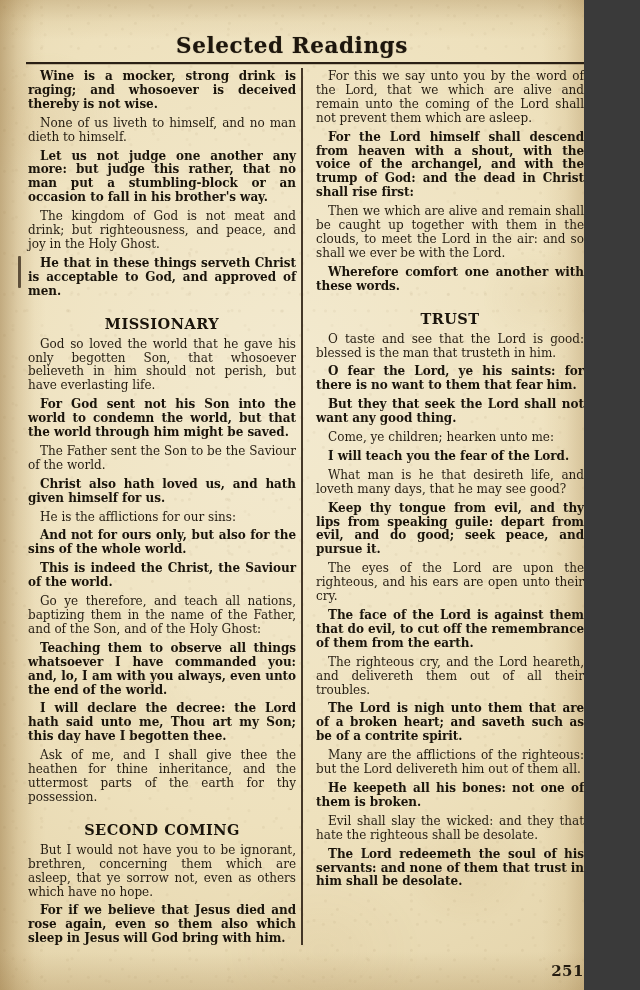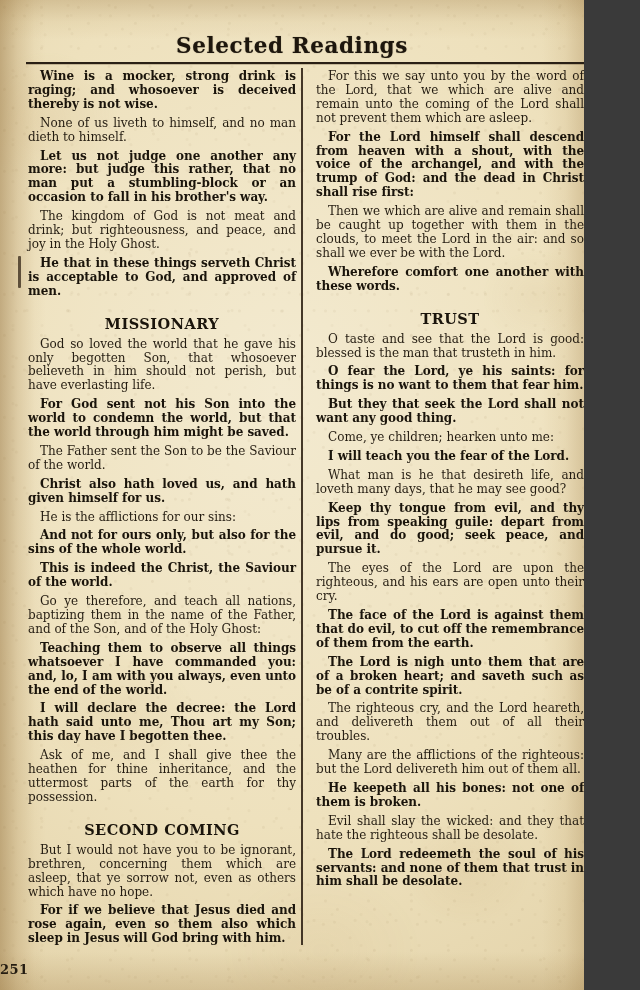--- a/index.html
+++ b/index.html
@@ -136,26 +136,27 @@
     font-family: "DejaVu Serif", serif;
     font-size: 14.5px;
     font-weight: 700;
     letter-spacing: .5px;
     color: #1a140b;
   }
 
   .page-number {
     position: absolute;
     left: 0; right: 0; top: 962px;
-    text-align: left;
-    font-family: "DejaVu Serif", serif;
-    font-size: 13px;
+    text-align: right;
+    font-family: "DejaVu Serif", serif;
+    font-size: 15px;
     font-weight: 700;
     color: #241c11;
     letter-spacing: .5px;
+    padding-left: 11px;
   }
 
   
   .ink-soft { filter: blur(0.012px); }
 </style>
 </head>
 <body>
 
 <div id="page">
   <div class="paper-base"></div>
@@ -196,30 +197,30 @@
         <div class="para light">But I would not have you to be ignorant, brethren, concerning them which are asleep, that ye sorrow not, even as others which have no hope.</div>
         <div class="para bold">For if we believe that Jesus died and rose again, even so them also which sleep in Jesus will God bring with him.</div>
       </div>
     <div class="col col-right" id="col-right">
         <div class="para light">For this we say unto you by the word of the Lord, that we which are alive and remain unto the coming of the Lord shall not prevent them which are asleep.</div>
         <div class="para bold">For the Lord himself shall descend from heaven with a shout, with the voice of the archangel, and with the trump of God: and the dead in Christ shall rise first:</div>
         <div class="para light">Then we which are alive and remain shall be caught up together with them in the clouds, to meet the Lord in the air: and so shall we ever be with the Lord.</div>
         <div class="para bold">Wherefore comfort one another with these words.</div>
         <div class="section-head">TRUST</div>
         <div class="para light">O taste and see that the Lord is good: blessed is the man that trusteth in him.</div>
-        <div class="para bold">O fear the Lord, ye his saints: for things is no want to them that fear him.</div>
+        <div class="para bold">O fear the Lord, ye his saints: for there is no want to them that fear him.</div>
         <div class="para bold">But they that seek the Lord shall not want any good thing.</div>
         <div class="para light">Come, ye children; hearken unto me:</div>
         <div class="para bold">I will teach you the fear of the Lord.</div>
         <div class="para light">What man is he that desireth life, and loveth many days, that he may see good?</div>
         <div class="para bold">Keep thy tongue from evil, and thy lips from speaking guile: depart from evil, and do good; seek peace, and pursue it.</div>
         <div class="para light">The eyes of the Lord are upon the righteous, and his ears are open unto their cry.</div>
         <div class="para bold">The face of the Lord is against them that do evil, to cut off the remembrance of them from the earth.</div>
+        <div class="para light">The righteous cry, and the Lord heareth, and delivereth them out of all their troubles.</div>
         <div class="para bold">The Lord is nigh unto them that are of a broken heart; and saveth such as be of a contrite spirit.</div>
-        <div class="para light">The righteous cry, and the Lord heareth, and delivereth them out of all their troubles.</div>
         <div class="para light">Many are the afflictions of the righteous: but the Lord delivereth him out of them all.</div>
         <div class="para bold">He keepeth all his bones: not one of them is broken.</div>
         <div class="para light">Evil shall slay the wicked: and they that hate the righteous shall be desolate.</div>
         <div class="para bold">The Lord redeemeth the soul of his servants: and none of them that trust in him shall be desolate.</div>
       </div>
 
     <div class="page-number">251</div>
 
   </div>
 </div>

